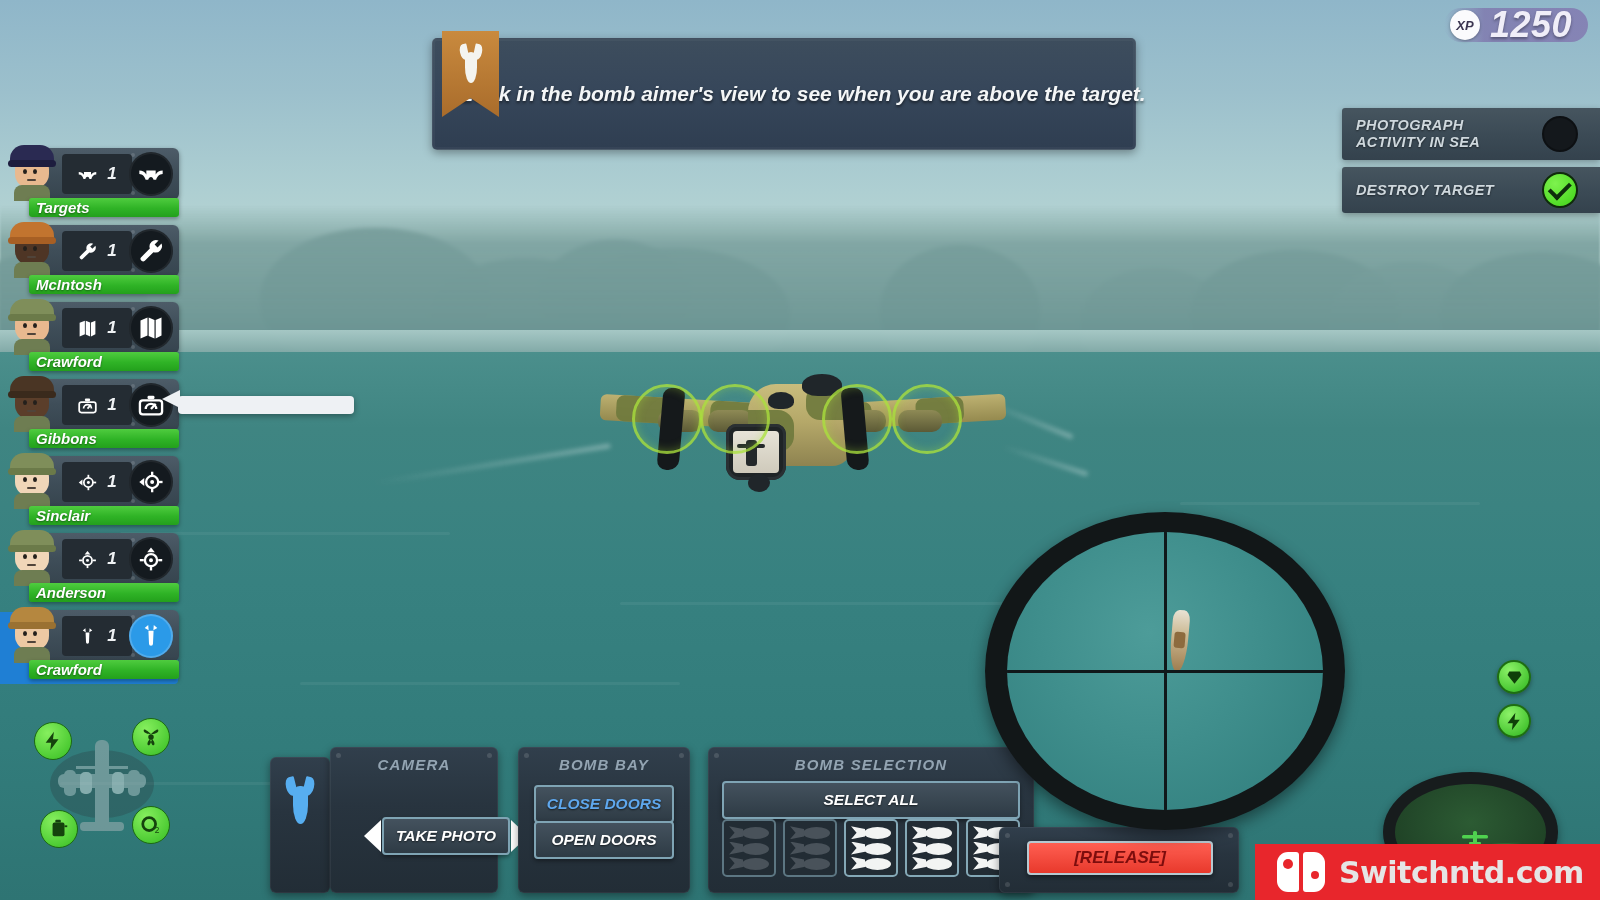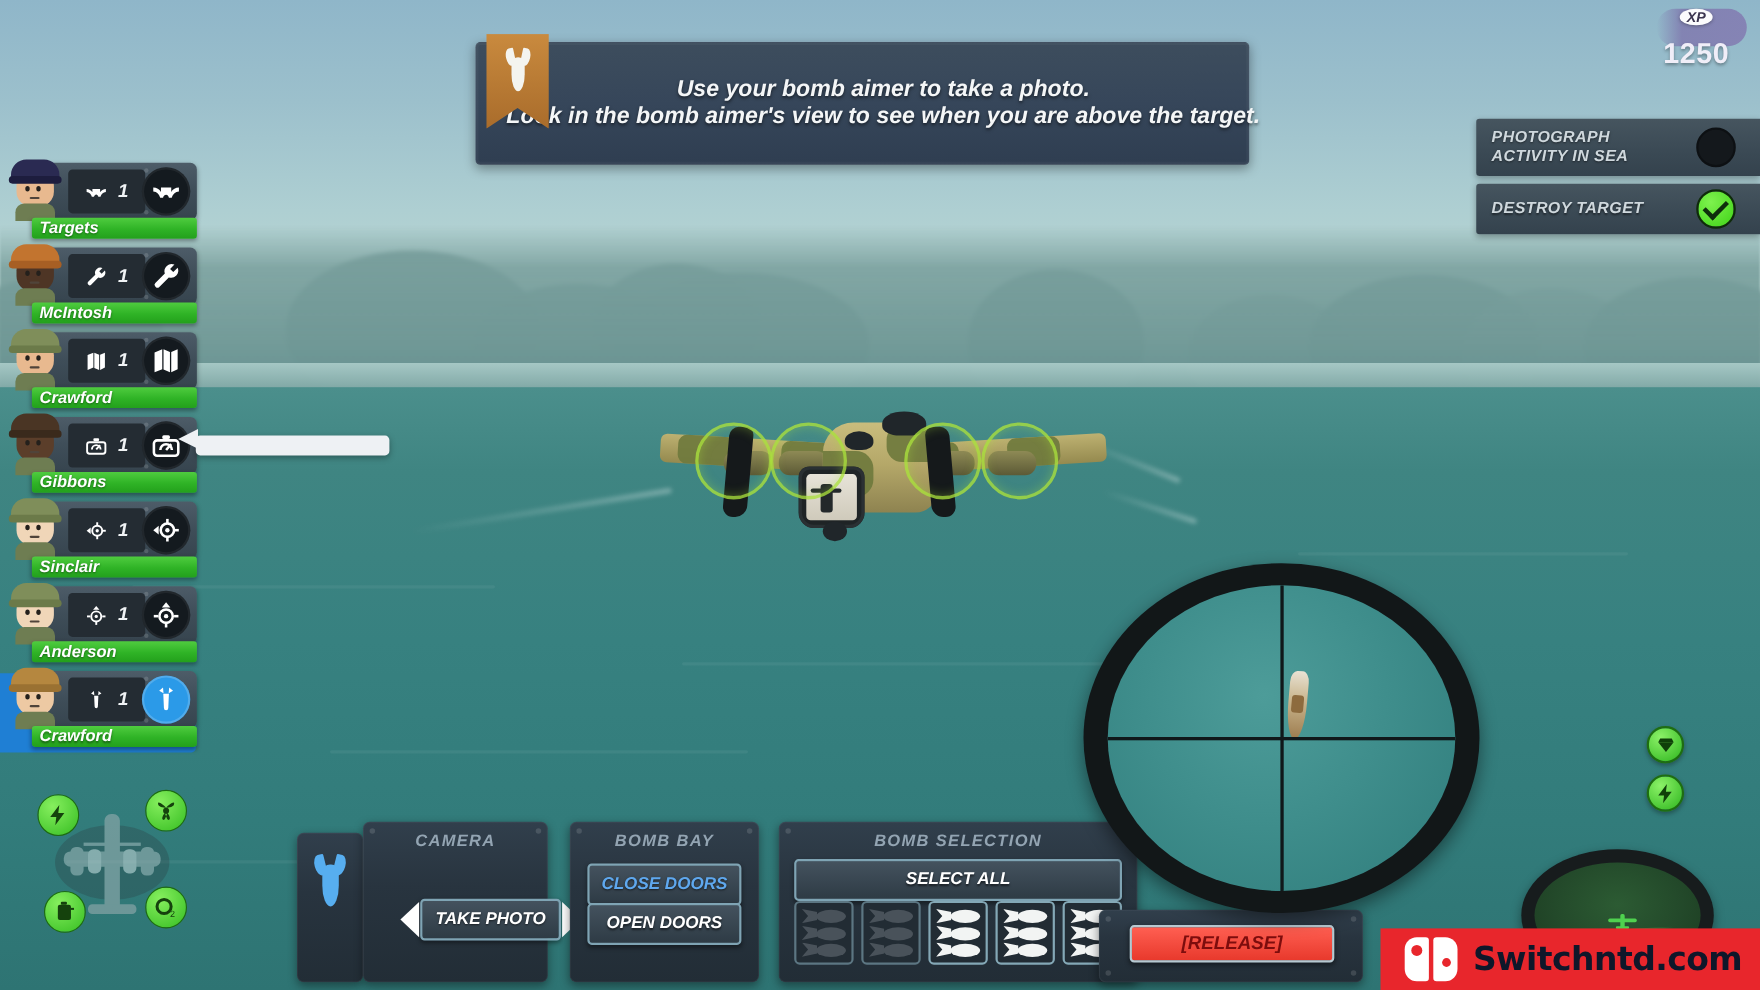--- a/index.html
+++ b/index.html
@@ -121,29 +121,28 @@
     padding-left:38px;
   }
   #bannerText div{ white-space:nowrap; }
 
   
   #xpWrap{
     position:absolute; right:12px; top:8px; height:34px;
     display:flex; align-items:center; gap:10px; padding:0 16px 0 6px;
     background:linear-gradient(90deg,rgba(123,114,170,0.0),rgba(126,116,172,0.78) 28%,rgba(130,120,176,0.82));
     border-radius:18px;
-    flex-direction:column;
   }
   #xpBadge{
     width:30px;height:30px;border-radius:50%;background:#fbfbfd;
     display:flex;align-items:center;justify-content:center;
     font-weight:bold;font-size:13px;color:#3b3550;font-style:italic;
     box-shadow:0 1px 3px rgba(0,0,0,.3);
   }
-  #xpValue{ color:#f0eef8; font-size:26px; font-weight:bold; 
+  #xpValue{ color:#f0eef8; font-size:36px; font-weight:bold; font-style:italic;
     text-shadow:0 2px 3px rgba(0,0,0,.35); letter-spacing:.5px; }
 
   
   #objectives{ position:absolute; right:0px; top:108px; width:258px; }
   .objRow{
     position:relative; margin-bottom:7px; height:46px;
     background:linear-gradient(180deg,#46555f 0%,#3b4a55 55%,#34424d 100%);
     border-radius:3px 0 0 3px;
     display:flex; align-items:center; padding:0 62px 0 14px;
     box-shadow:0 2px 6px rgba(0,0,0,.3);
@@ -371,21 +370,21 @@
   #watermark{
     position:absolute; right:0; bottom:0; width:345px; height:56px;
     background:#e8262c; display:flex; align-items:center; gap:14px; padding-left:22px;
   }
   #wmLogo{ position:relative; width:48px;height:40px; flex:none; }
   #wmLogo .jL,#wmLogo .jR{ position:absolute; top:0; width:22px;height:40px; background:#fff; }
   #wmLogo .jL{ left:0; border-radius:11px 3px 3px 11px; }
   #wmLogo .jR{ right:0; border-radius:3px 11px 11px 3px; }
   #wmLogo .dL{ position:absolute; left:6px; top:7px; width:10px;height:10px;border-radius:50%;background:#e8262c; }
   #wmLogo .dR{ position:absolute; right:6px; top:19px; width:8px;height:8px;border-radius:50%;background:#e8262c; }
-  #wmText{ color:#0f172a; font-size:30px; font-weight:bold; letter-spacing:-.5px;
+  #wmText{ color:#e5e5e5; font-size:30px; font-weight:bold; letter-spacing:-.5px;
     font-family:"DejaVu Sans", sans-serif;text-align:right; }
 </style>
 </head>
 <body>
 
 <div id="world">
   <div class="sky"></div>
 
   <div class="lump" style="left:-40px;top:250px;width:190px;height:120px;"></div>
   <div class="lump" style="left:260px;top:228px;width:230px;height:140px;"></div>
@@ -456,21 +455,20 @@
 
 <div id="banner">
   <div id="bannerRibbon">
     <div class="ribbonBomb">
         <div class="finL"></div>
         <div class="finR"></div>
         <div class="body"></div>
       </div>
   </div>
   <div id="bannerText">
-    <div>Use your bomb aimer to take a photo.</div>
     <div>Look in the bomb aimer's view to see when you are above the target.</div>
   </div>
 </div>
 
 <div id="xpWrap">
   <div id="xpBadge">XP</div>
   <div id="xpValue">1250</div>
 </div>
 
 <div id="objectives">

